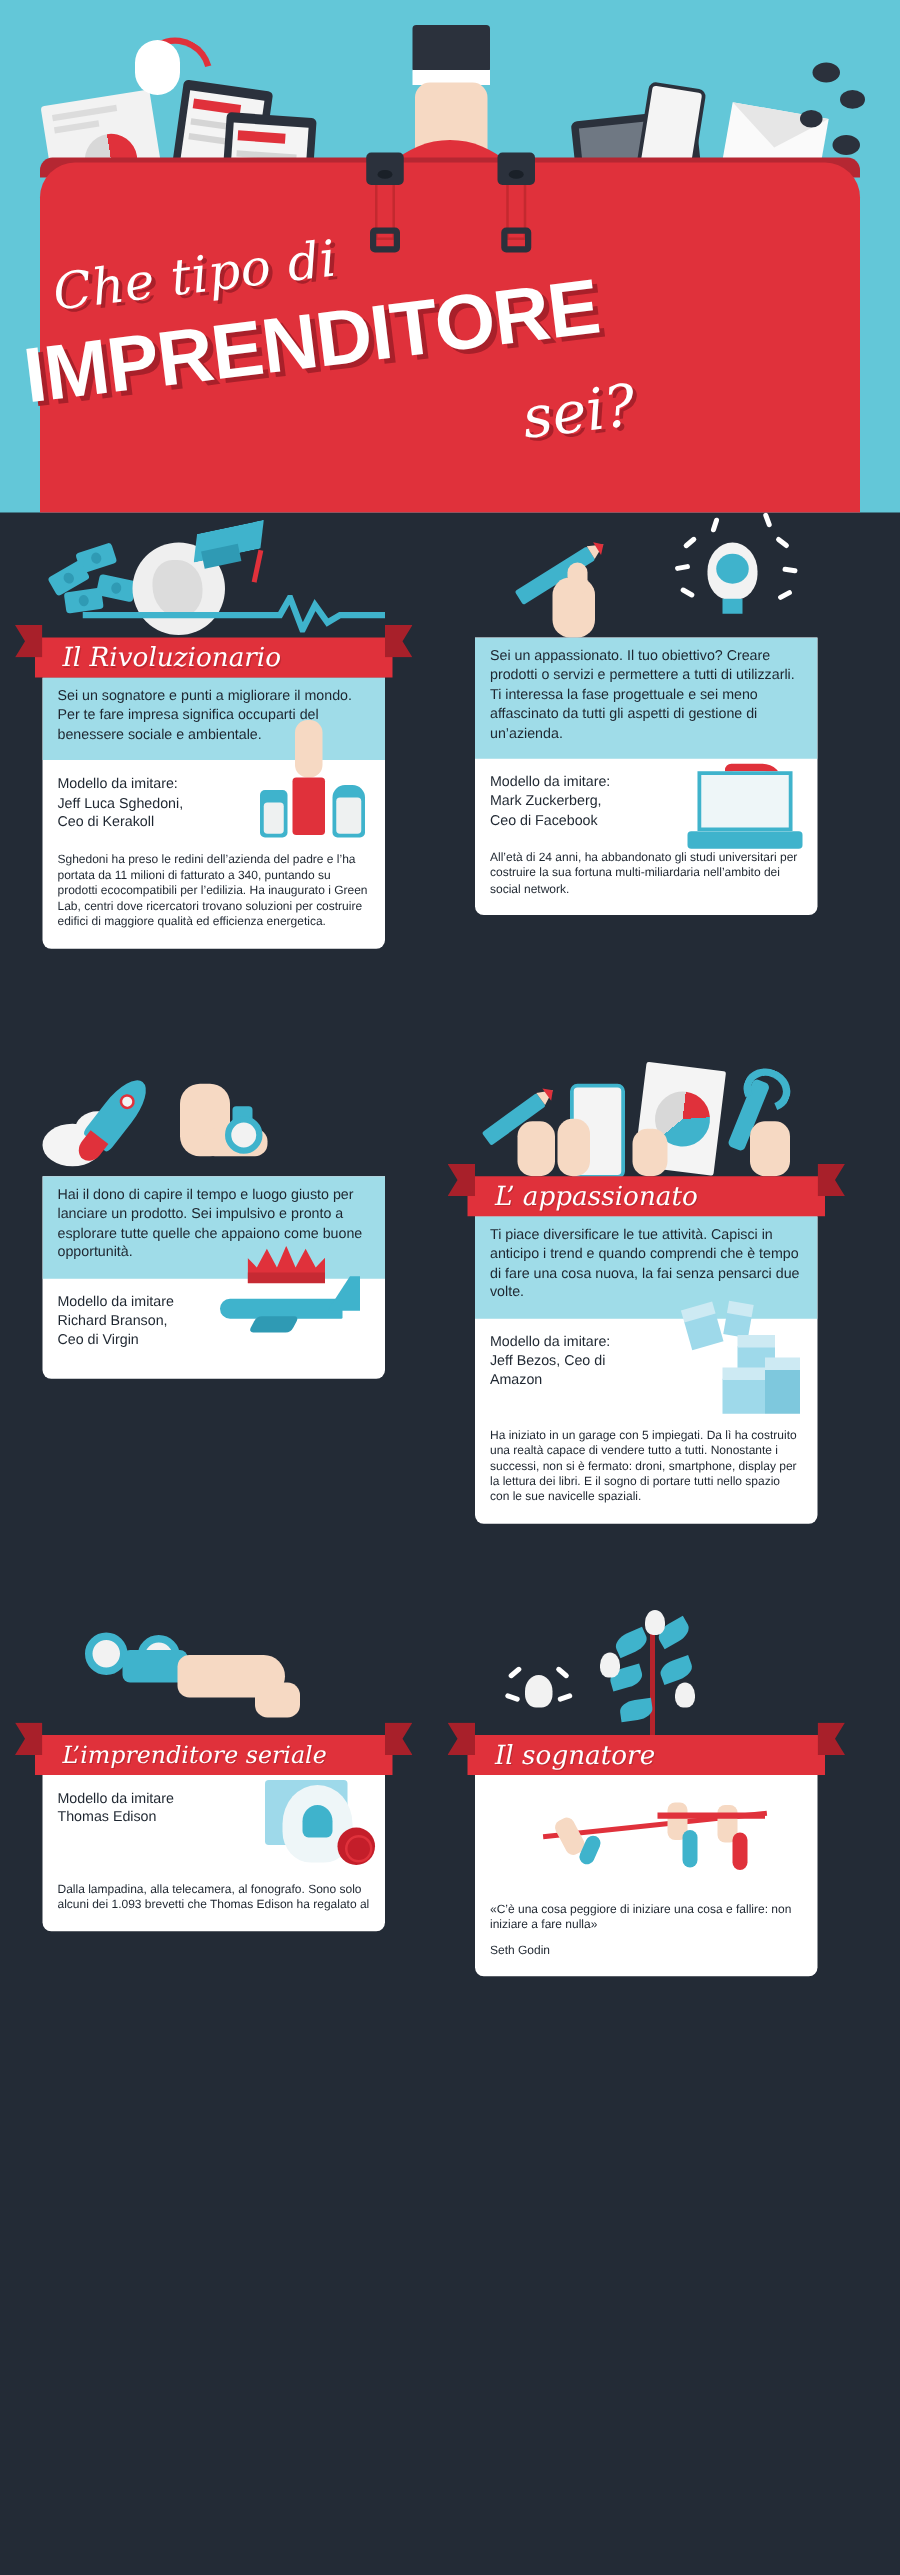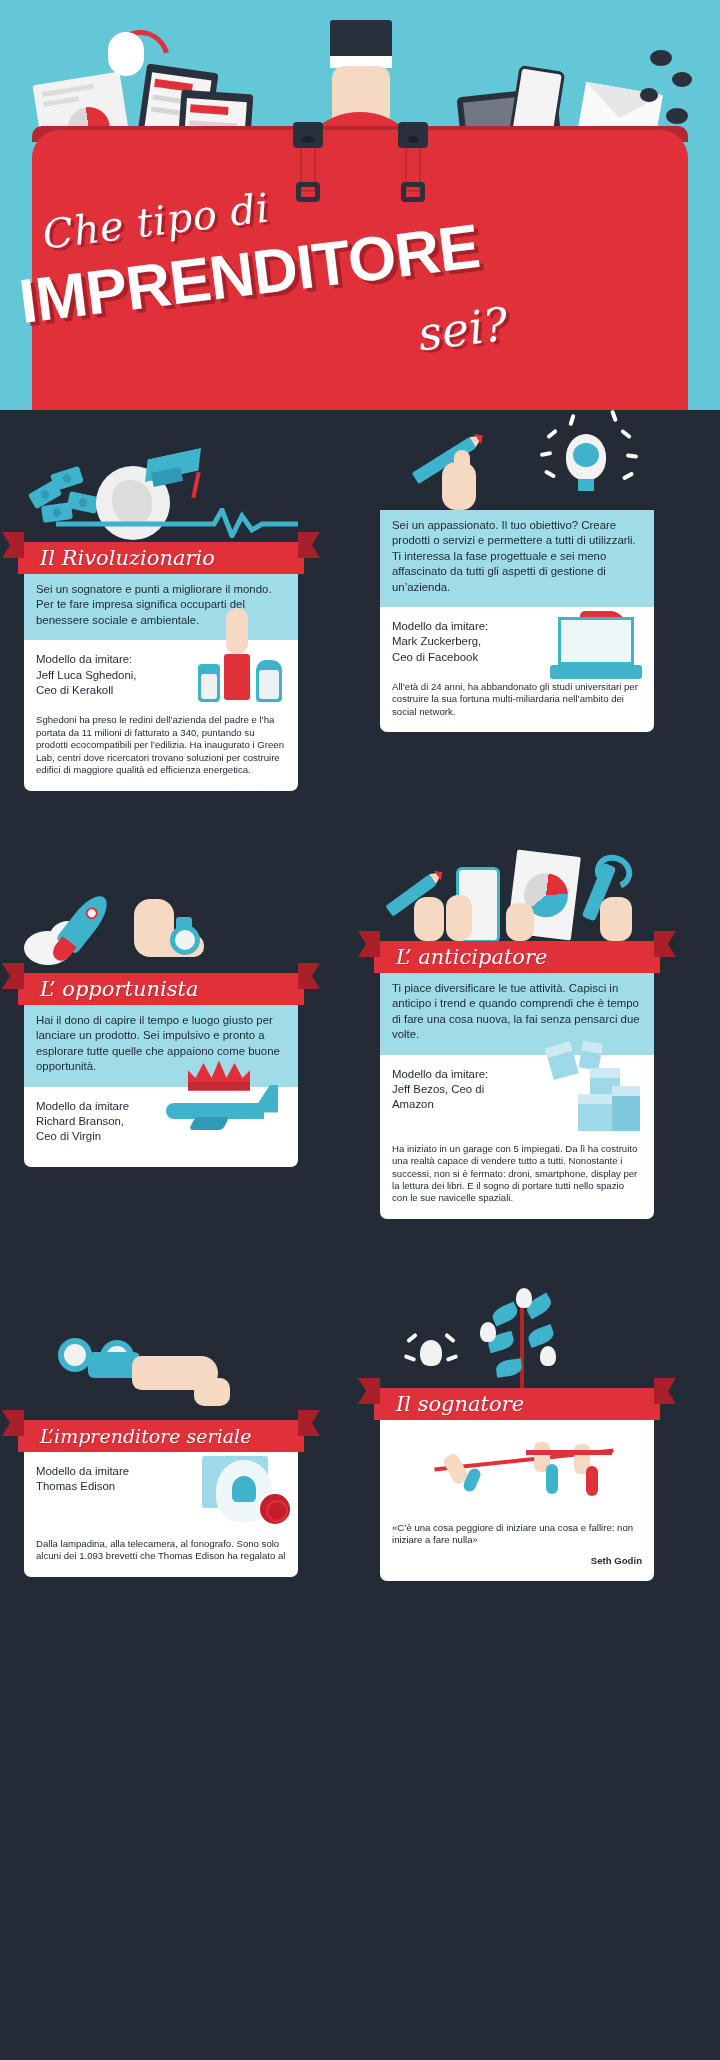--- a/index.html
+++ b/index.html
@@ -100,21 +100,21 @@
     transform: rotate(-7deg);
     text-shadow: 3px 3px 0 #a8202a;
   }
 
   
   .rows { position:absolute; left:0; top:410px; width:720px; }
   .row { position: relative; width:720px; height: 395px; }
   .row.r3 { height: 380px; }
 
   .card-col { position:absolute; width:274px; top:0; }
-  .card-col.left { left: 24px; margin-top: 32px; }
+  .card-col.left { left: 34px; }
   .card-col.right { left: 380px; }
 
   .art {
     position: relative;
     height: 100px;
     width: 274px;
   }
 
   
   .ribbon {
@@ -165,21 +165,21 @@
     min-height: 66px;
   }
   .card-model .lines { position:relative; z-index:2; max-width:150px; }
   .card-note {
     padding: 8px 12px 14px 12px;
     font-size: 9.6px;
     line-height: 1.3;
     color: #1e2630;
   }
   .card-note.quote { padding-top: 10px; }
-  .quote-author { text-align: right; margin-top: 8px; font-weight: bold; }
+  .quote-author { margin-top: 8px; }
 
   
   .model-art { position:absolute; right:8px; top:2px; width:108px; height:72px; z-index:1; }
 
   
   .globe { position:absolute; left:72px; top:24px; width:74px; height:74px; background:#efefef; border-radius:50%; }
   .globe::after { content:""; position:absolute; left:16px; top:14px; width:40px; height:46px; background:#dcdcdc; border-radius:40% 50% 45% 55%; }
   .cap { position:absolute; left:118px; top:12px; width:62px; height:22px; background:#3fb3cc; transform: rotate(-12deg); clip-path: polygon(12% 0, 100% 0, 88% 100%, 0 100%); }
   .cap2 { position:absolute; left:128px; top:28px; width:30px; height:14px; background:#2f9ab4; transform: rotate(-12deg);}
   .tassel { position:absolute; left:170px; top:30px; width:4px; height:26px; background:#e0313b; transform:rotate(12deg);}
@@ -419,25 +419,20 @@
         <div class="cloud" style="left:26px;top:48px;width:36px;height:30px;"></div>
         <div class="rocket" style="left:48px;top:18px;">
             <div class="win"></div>
             <div class="flame"></div>
           </div>
         <div class="armhand" style="left:110px;top:26px;width:40px;height:58px;border-radius:16px;"></div>
         <div class="armhand" style="left:128px;top:62px;width:52px;height:22px;"></div>
         <div class="watchband" style="left:152px;top:44px;"></div>
         <div class="watch" style="left:146px;top:52px;"></div>
       </div>
-      <div class="ribbon">
-        <span class="tail-l"></span>
-          <span class="tail-r"></span>
-        <span class="ribbon-label">L’ opportunista</span>
-      </div>
       <div class="card">
         <div class="card-intro">Hai il dono di capire il tempo e luogo giusto per lanciare un prodotto. Sei impulsivo e pronto a esplorare tutte quelle che appaiono come buone opportunità.</div>
         <div class="card-model" style="min-height:80px;">
           <div class="model-art" style="width:150px;right:0;top:-26px;height:98px;">
             <div class="crown" style="left:40px;top:0;">
                 <div class="band"></div>
               </div>
             <div class="plane-body" style="left:18px;top:42px;"></div>
             <div class="plane-tail" style="left:104px;top:24px;"></div>
             <div class="plane-wing" style="left:44px;top:56px;"></div>
@@ -463,21 +458,21 @@
         <div class="doc" style="left:132px;top:12px;">
             <div class="pie"></div>
           </div>
         <div class="armhand" style="left:126px;top:62px;width:28px;height:38px;border-radius:12px;"></div>
         <div class="wrench" style="left:212px;top:22px;"></div>
         <div class="armhand" style="left:220px;top:56px;width:32px;height:44px;border-radius:12px;"></div>
       </div>
       <div class="ribbon">
         <span class="tail-l"></span>
           <span class="tail-r"></span>
-        <span class="ribbon-label">L’ anticipatore</span>
+        <span class="ribbon-label">L’ appassionato</span>
       </div>
       <div class="card">
         <div class="card-intro">Ti piace diversificare le tue attività. Capisci in anticipo i trend e quando comprendi che è tempo di fare una cosa nuova, la fai senza pensarci due volte.</div>
         <div class="card-model" style="min-height:80px;">
           <div class="model-art" style="width:118px;right:4px;top:-4px;height:86px;">
             <div class="box3d" style="left:18px;top:2px;width:26px;height:24px;transform:rotate(-16deg);">
                 <div class="top"></div>
               </div>
             <div class="box3d" style="left:48px;top:0px;width:20px;height:18px;transform:rotate(10deg);">
                 <div class="top"></div>

